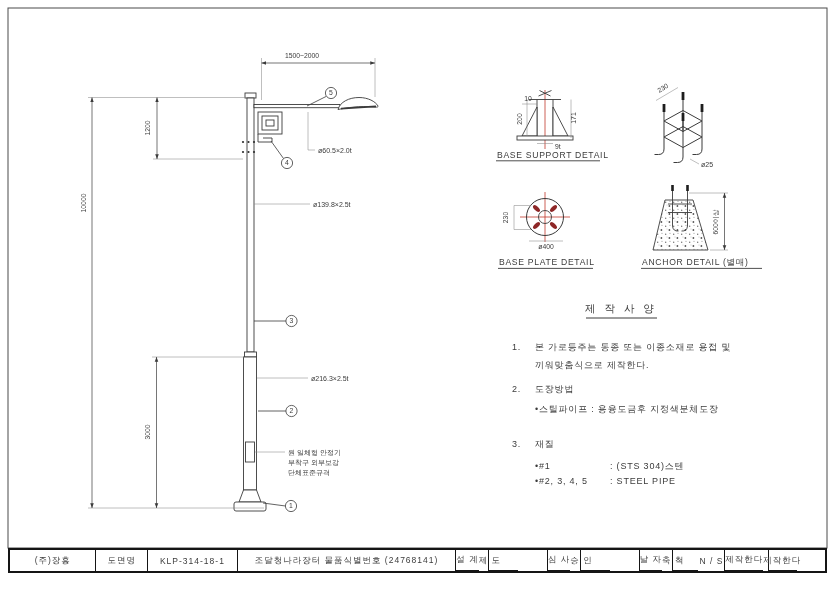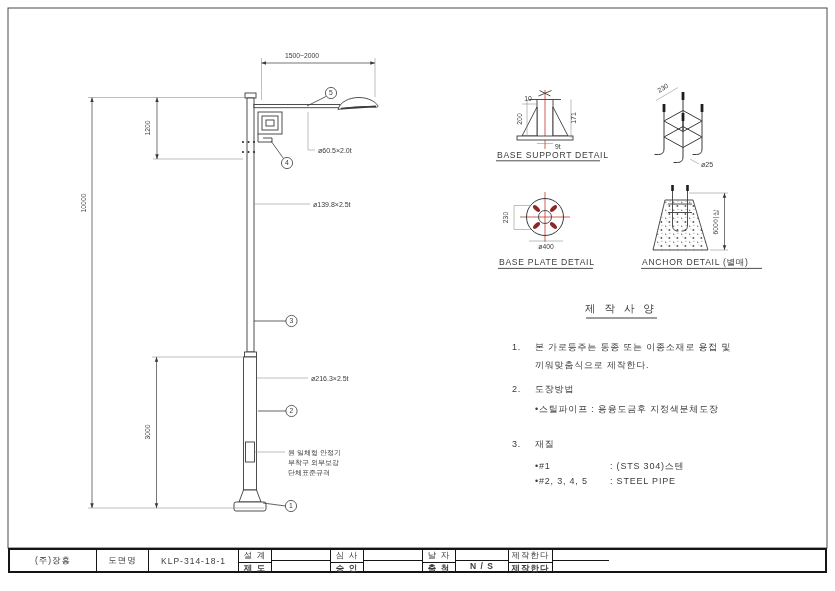--- a/index.html
+++ b/index.html
@@ -11,25 +11,25 @@
   .lbl{font-size:7px;}
   .bal{font-size:6.8px;}
   .ttl{font-size:8.6px;letter-spacing:.7px;}
   .kr{font-size:9px;letter-spacing:.8px;}
   .spec-title{font-size:10.5px;letter-spacing:3px;}
   
   .tb{position:absolute;left:8px;top:548px;width:819px;height:25px;display:flex;
       border:2px solid #151515;box-sizing:border-box;background:#fff;font-size:8.5px;}
   .tb-cell{border-right:1.6px solid #151515;display:flex;align-items:center;justify-content:center;
            box-sizing:border-box;letter-spacing:1px;white-space:nowrap;overflow:hidden;}
-  .tb-pair{display:flex;flex-direction:column;border-right:1.6px solid #151515;box-sizing:border-box;}
+  .tb-pair{display:flex;flex-direction:row;border-right:1.6px solid #151515;box-sizing:border-box;}
   .tb-pair:last-child{border-right:none;}
   .tb-sub{flex:1;display:flex;align-items:center;justify-content:center;
           border-bottom:1px solid #151515;box-sizing:border-box;letter-spacing:1px;white-space:nowrap;}
-  .tb-sub:last-child{border-bottom:none;font-weight:bold;}
+  .tb-sub:last-child{border-bottom:none;}
 </style>
 </head>
 <body>
 
 <div id="sheet">
 
 <svg width="835" height="591" viewBox="0 0 835 591">
   <defs>
     <marker id="arw" viewBox="0 0 10 10" refX="9" refY="5" markerWidth="7.5" markerHeight="7.5" orient="auto-start-reverse">
       <path d="M0,1.6 L9,5 L0,8.4 z" fill="#3b3b3b"></path>
@@ -255,20 +255,23 @@
 <div class="tb">
   <div class="tb-cell" style="width:87px">
     <span>(주)장흥</span>
   </div>
   <div class="tb-cell" style="width:52px">
     <span>도면명</span>
   </div>
   <div class="tb-cell" style="width:90px">
     <span>KLP-314-18-1</span>
   </div>
+  <div class="tb-cell" style="width:220px">
+    <span>조달청나라장터 물품식별번호 (24768141)</span>
+  </div>
   <div class="tb-pair" style="width:33px">
     <div class="tb-sub">설 계</div>
     <div class="tb-sub">제 도</div>
   </div>
   <div class="tb-pair" style="width:59px">
     <div class="tb-sub"></div>
     <div class="tb-sub"></div>
   </div>
   <div class="tb-pair" style="width:33px">
     <div class="tb-sub">심 사</div>

